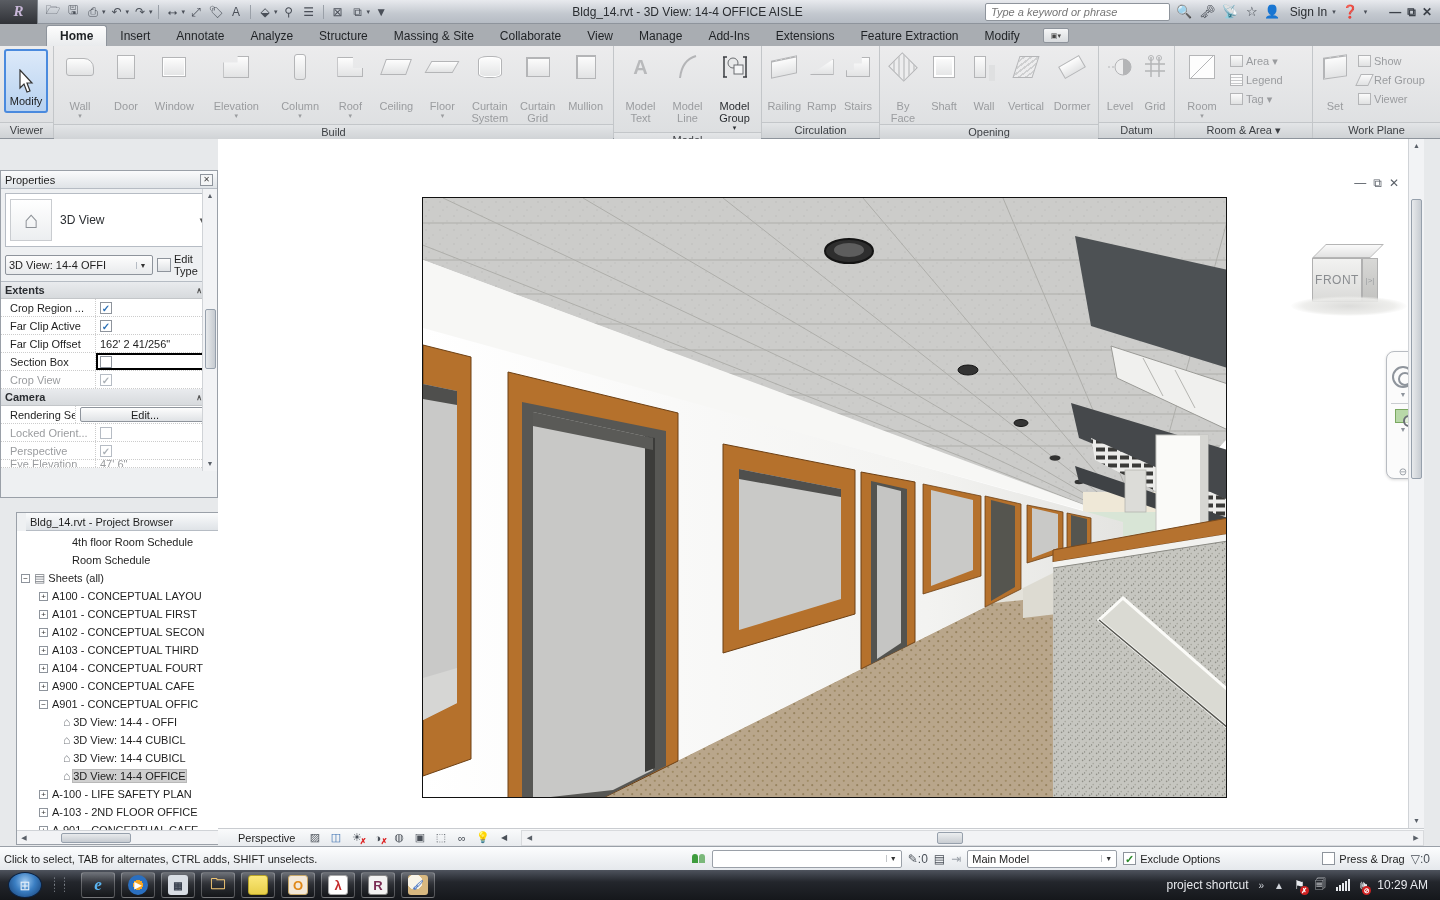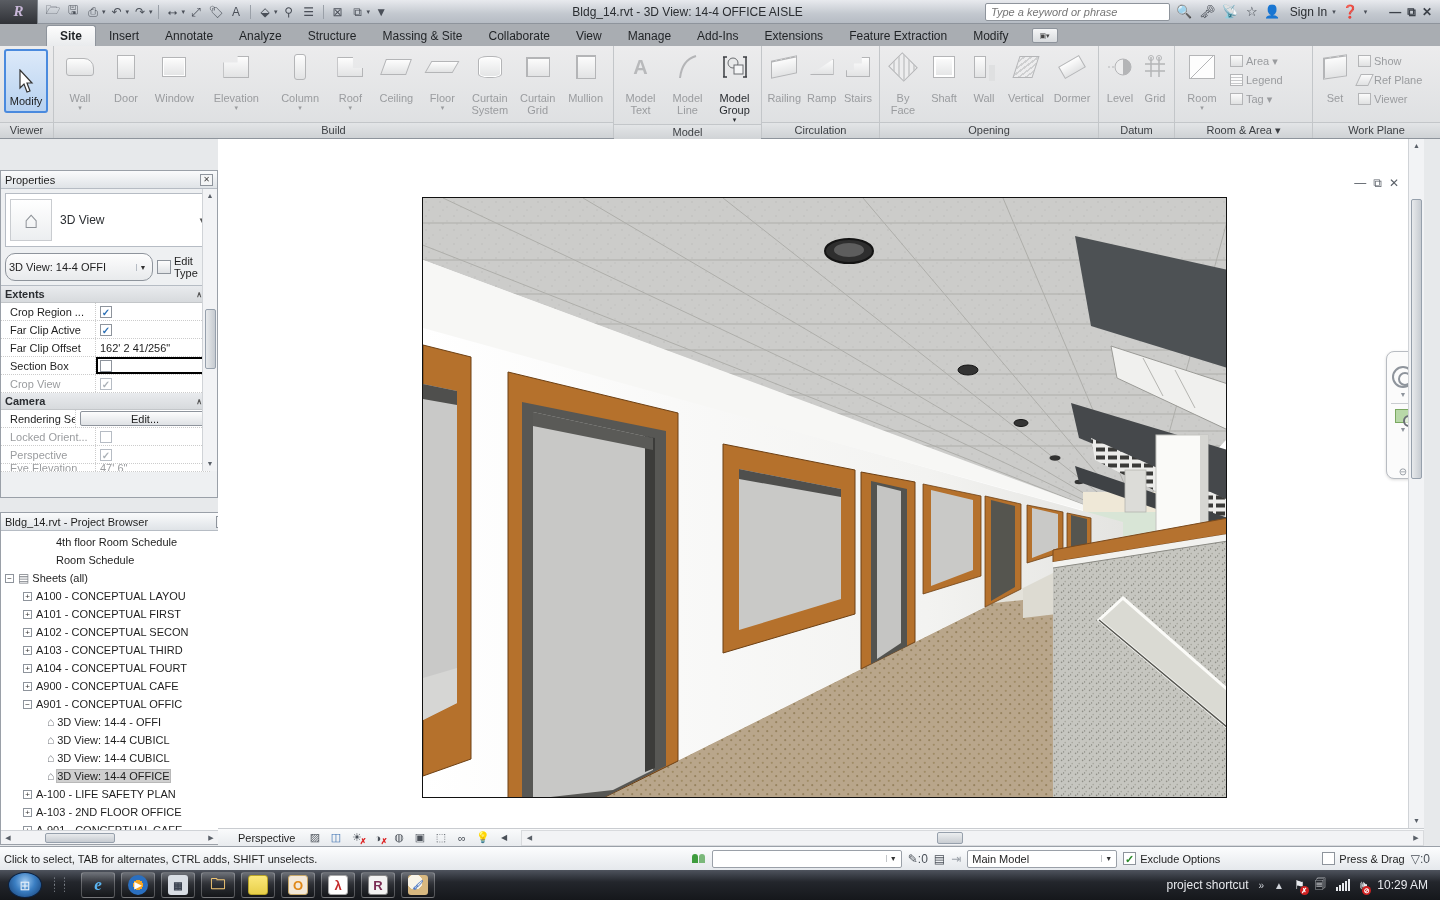--- a/index.html
+++ b/index.html
@@ -37,21 +37,21 @@
 
   
   .ribbon { position:absolute; left:0; top:46px; width:1440px; height:93px;
     background:linear-gradient(#ececed,#dcdee0); border-bottom:1px solid #8e949c; display:flex; }
   .rpanel { height:92px; display:flex; flex-direction:column; border-right:1px solid #c3c6c9; }
   .rpanel-body { flex:1; display:flex; align-items:flex-start; padding:3px 4px 0 4px; gap:2px; }
   .rpanel-name { height:16px; background:linear-gradient(#e3e5e7,#cfd2d5); border-top:1px solid #c3c6c9;
     text-align:center; font-size:11px; color:#3c3f43; line-height:15px; }
   .bigbtn { width:47px; display:flex; flex-direction:column; align-items:center; padding-top:2px; }
   .bigbtn .bicon { width:34px; height:32px; display:flex; align-items:center; justify-content:center; }
-  .bigbtn .blabel { font-size:11px; color:#9a9c9f; text-align:center; line-height:12px; margin-top:9px; }
+  .bigbtn .blabel { font-size:11px; color:#9a9c9f; text-align:center; line-height:12px; margin-top:17px; }
   .bigbtn.enabled .blabel { color:#2a2d31; }
   .bigbtn .bdrop { font-size:7px; color:#9a9c9f; margin-top:0px; }
   .bigbtn.enabled .bdrop { color:#2a2d31; }
   .modifybtn { width:44px; height:64px; margin:3px 2px 0 4px; background:linear-gradient(#dce9f9,#b8d2f0);
     border:2px solid #4a8ade; border-radius:3px; display:flex; flex-direction:column; align-items:center; justify-content:flex-end;
     padding-bottom:4px; }
   .modifybtn .blabel { color:#1c1e20; font-size:11px; }
   .gicon { display:block; border:1px solid #b4b5b7; background:linear-gradient(#fdfdfd,#e2e3e4); }
   .smallcol { display:flex; flex-direction:column; gap:1px; padding-top:3px; }
   .smallbtn { display:flex; align-items:center; gap:3px; height:18px; font-size:11px; color:#9a9c9f; padding:0 3px; }
@@ -64,22 +64,22 @@
   .palette { position:absolute; background:#eef0f2; border:1px solid #9aa0a8; }
   .pal-header { height:18px; background:linear-gradient(#fafbfc,#dfe3e7); border-bottom:1px solid #b6bcc4;
     display:flex; align-items:center; padding:0 4px; font-size:11px; color:#1e1e1e; }
   .pal-close { margin-left:auto; width:13px; height:12px; border:1px solid #8e949c; background:#f4f5f6;
     font-size:8px; line-height:10px; text-align:center; color:#444; }
   .typesel { margin:4px; height:54px; background:#fff; border:1px solid #b6bcc4; display:flex; align-items:center; }
   .houseicon { width:42px; height:42px; margin:0 8px 0 4px; border:1px solid #c9ccd0; display:flex; align-items:center; justify-content:center; font-size:24px; color:#8e9298; background:linear-gradient(#fff,#eceef0); }
   .typesel .tname { flex:1; font-size:12px; color:#2a2d31; }
   .typesel .tdrop { margin-right:6px; font-size:8px; color:#555; }
   .selrow { display:flex; align-items:center; padding:2px 4px; gap:4px; }
-  .combo { flex:0 0 148px; height:28px; background:linear-gradient(#fdfdfd,#e8eaec); border:1px solid #8e949c;
-    border-radius:10px; display:flex; align-items:center; font-size:11px; padding:0 3px; }
+  .combo { flex:0 0 148px; height:20px; background:linear-gradient(#fdfdfd,#e8eaec); border:1px solid #8e949c;
+    border-radius:2px; display:flex; align-items:center; font-size:11px; padding:0 3px; }
   .combo .cdrop { margin-left:auto; width:13px; text-align:center; font-size:7px; color:#333;
     border-left:1px solid #b6bcc4; }
   .edittype { display:flex; align-items:center; gap:3px; font-size:11px; color:#1e1e1e; }
   .etypeicon { width:16px; height:14px; border:1px solid #8e949c; background:linear-gradient(#fdfdfd,#dfe2e5); }
   .pgrid { margin-top:2px; border-top:1px solid #b6bcc4; background:#fff; }
   .pgroup { height:17px; background:linear-gradient(#e9ebee,#d7dadd); border-bottom:1px solid #c3c6c9;
     display:flex; align-items:center; padding:0 4px; font-weight:bold; color:#2a2d31; }
   .pgroup .chev { margin-left:auto; font-size:8px; color:#555; letter-spacing:-1px; }
   .prow { height:18px; display:flex; align-items:center; border-bottom:1px dotted #ccc; }
   .prow .plabel { width:95px; padding-left:9px; border-right:1px dotted #ccc; color:#1e1e1e;
@@ -253,21 +253,21 @@
       <span class="qdrop">▾</span>
     </div>
     <div class="winbtns">
       <span>—</span>
       <span>⧉</span>
       <span>✕</span>
     </div>
   </div>
 
   <div class="tabrow">
-    <span class="rtab active">Site</span>
+    <span class="rtab active">Home</span>
     <span class="rtab">Insert</span>
     <span class="rtab">Annotate</span>
     <span class="rtab">Analyze</span>
     <span class="rtab">Structure</span>
     <span class="rtab">Massing &amp; Site</span>
     <span class="rtab">Collaborate</span>
     <span class="rtab">View</span>
     <span class="rtab">Manage</span>
     <span class="rtab">Add-Ins</span>
     <span class="rtab">Extensions</span>
@@ -518,21 +518,21 @@
             </span>
           <span class="blabel">Set</span>
         </div>
         <div class="smallcol">
           <div class="smallbtn">
             <span class="sicon"></span>
             <span>Show</span>
           </div>
           <div class="smallbtn">
             <span class="sicon" style="transform:skewX(-25deg)"></span>
-            <span>Ref Plane</span>
+            <span>Ref Group</span>
           </div>
           <div class="smallbtn">
             <span class="sicon"></span>
             <span>Viewer</span>
           </div>
         </div>
       </div>
       <div class="rpanel-name">Work Plane</div>
     </div>
   </div>
@@ -619,21 +619,21 @@
           <span class="pval">47' 6"</span>
         </div>
       </div>
       <div class="vscroll" style="bottom:26px;">
         <div class="varrow">▲</div>
         <div class="vthumb" style="top:120px; height:60px;"></div>
         <div class="varrow" style="position:absolute;bottom:0;left:0;right:0">▼</div>
       </div>
     </div>
 
-    <div class="palette" style="left:0; top:373px; width:234px; height:333px;">
+    <div class="palette" style="left:16px; top:373px; width:234px; height:333px;padding-left:9px;">
       <div class="pal-header">
         <span>Bldg_14.rvt - Project Browser</span>
         <span class="pal-close">✕</span>
       </div>
       <div class="tree">
         <div class="trow" style="padding-left:42px">
             <span class="texp none"></span>
             <span class="tlabel">4th floor  Room Schedule</span>
           </div>
         <div class="trow" style="padding-left:42px">
@@ -881,20 +881,26 @@
             <polygon points="630,364 805,336 805,343 630,370" fill="#f2f2ef"></polygon>
             <polygon points="630,370 805,343 805,601 630,601" fill="url(#speckle)"></polygon>
             <polygon points="700,400 805,492 805,530 676,422" fill="#dadad3" stroke="#fbfbf8" stroke-width="3"></polygon>
             <polygon points="672,426 805,534 805,601 646,601" fill="url(#speckle)" opacity="0.92"></polygon>
             <line x1="676" y1="422" x2="805" y2="530" stroke="#55554f" stroke-width="1.5"></line>
             <line x1="630" y1="370" x2="805" y2="343" stroke="#8a8a84" stroke-width="1"></line>
           </g>
         </svg>
       </div>
 
+      <div class="vcube">
+        <div class="vc-top"></div>
+        <div class="vc-front">FRONT</div>
+        <div class="vc-side">|&gt;|</div>
+        <div class="vc-ring"></div>
+      </div>
 
       <div class="navbar">
         <span class="nb-x">⊗</span>
         <span class="nb-wheel"></span>
         <span class="nb-drop">▼</span>
         <span class="nb-div"></span>
         <span class="nb-zoom"></span>
         <span class="nb-drop">▼</span>
         <span class="nb-min">⊖</span>
       </div>

